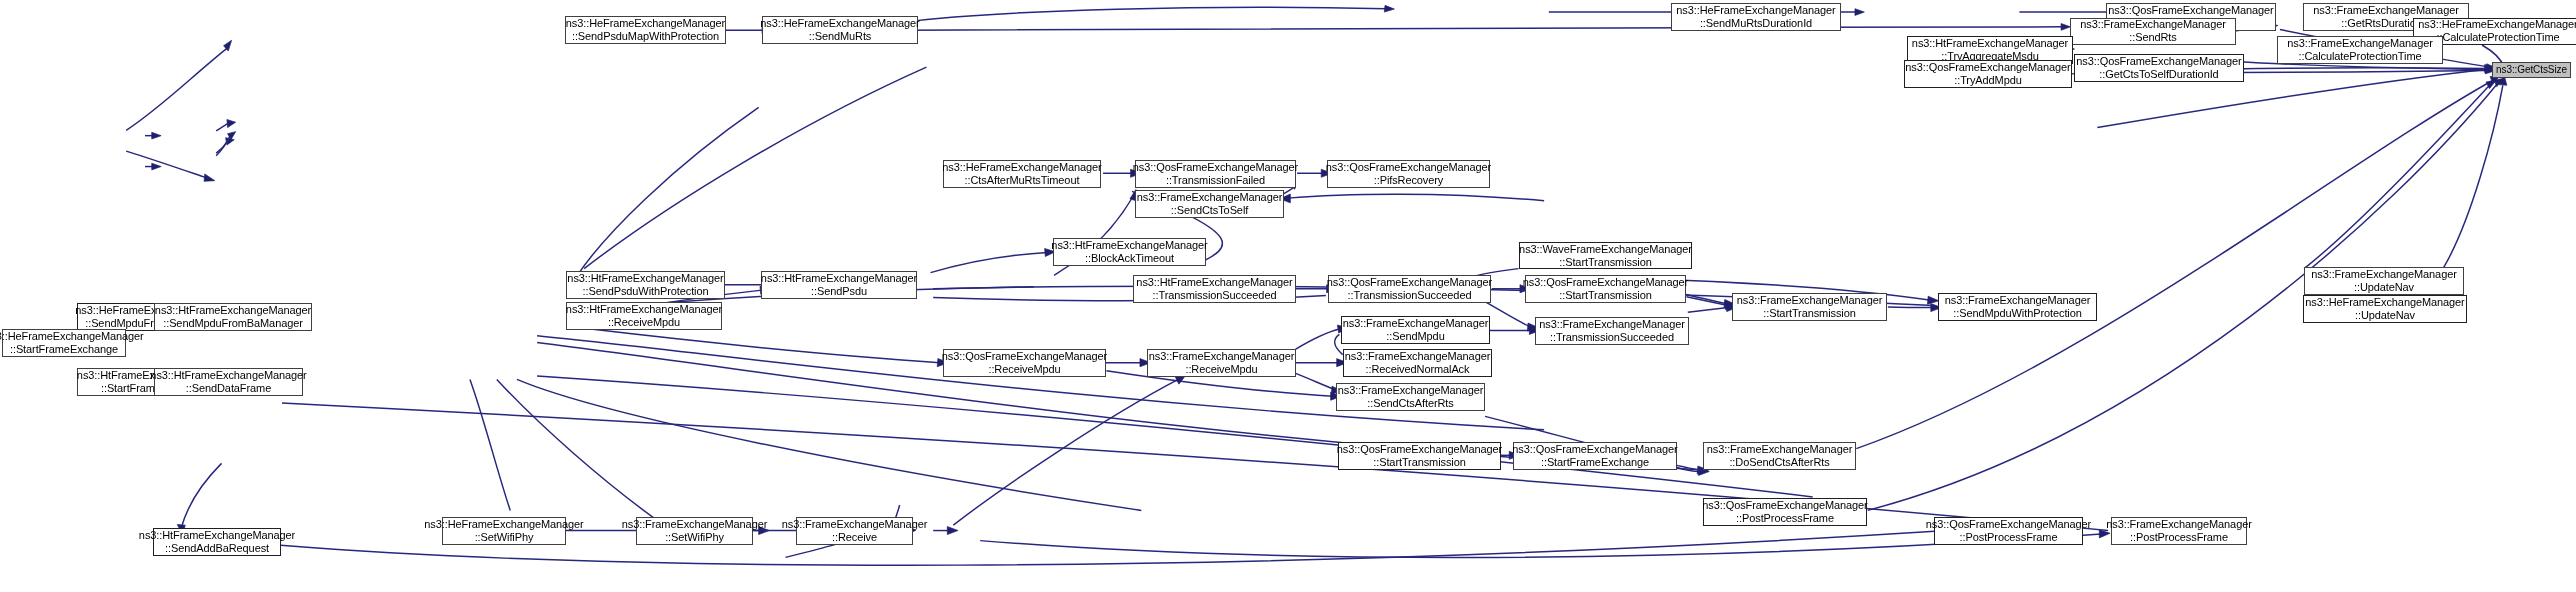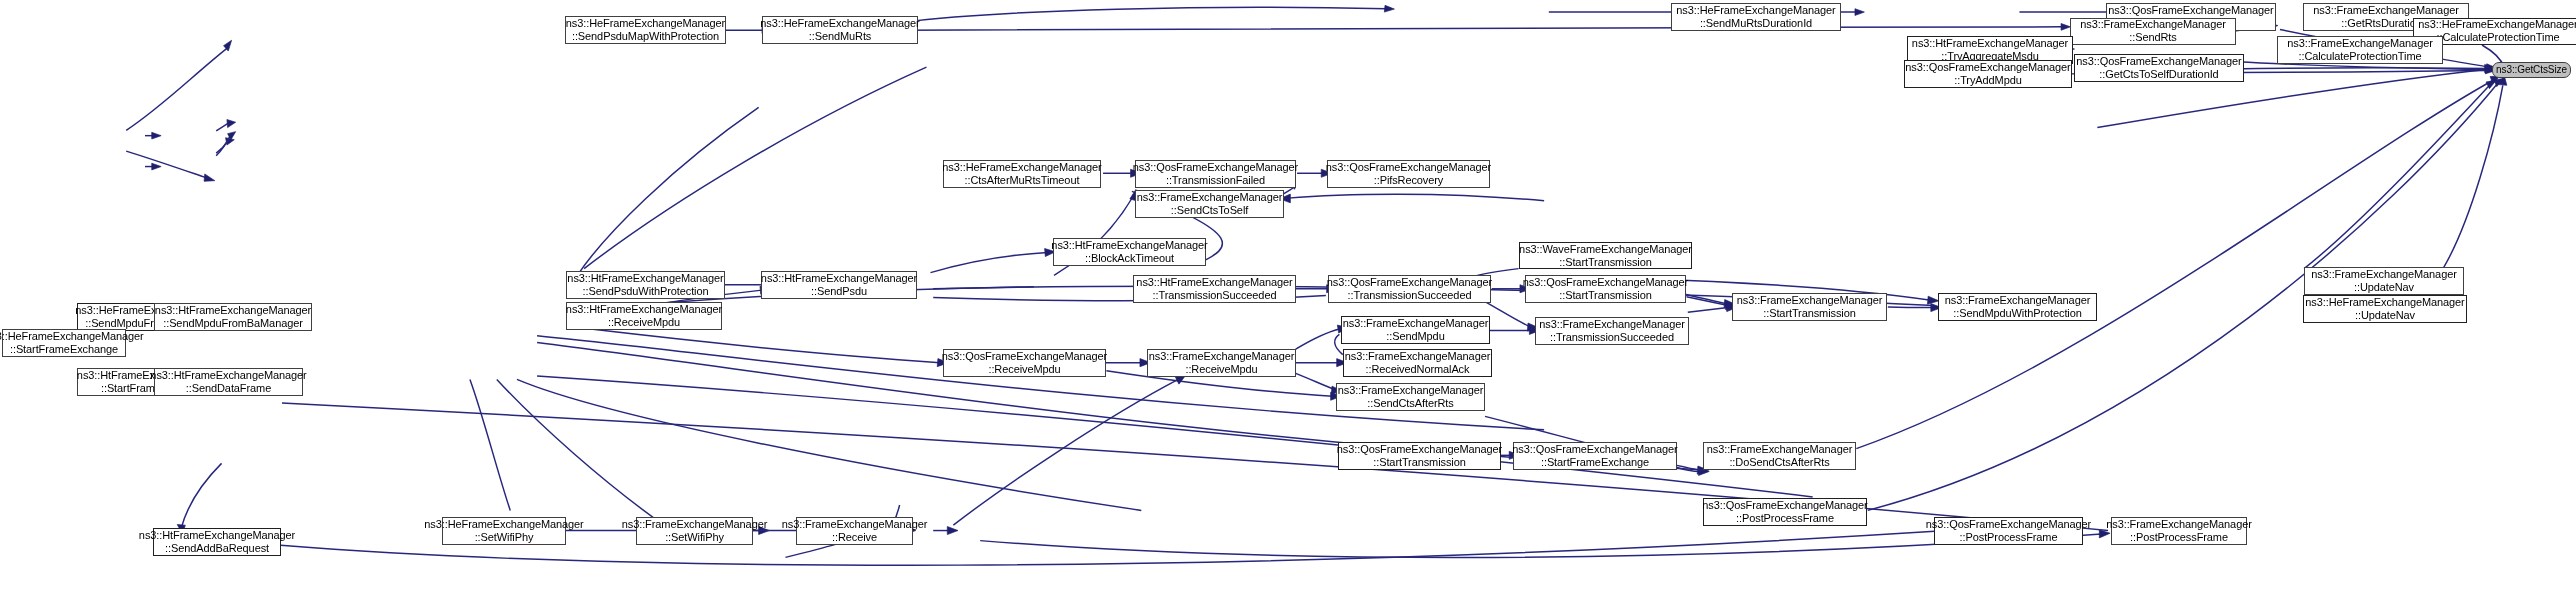--- a/index.html
+++ b/index.html
@@ -277,21 +277,21 @@
   <div class="node thick" style="left:2070px;top:17.5px;width:166px;height:27.5px;"><span>ns3::FrameExchangeManager
 ::SendRts</span></div>
   <div class="node thin" style="left:2413px;top:17.5px;width:170px;height:27.5px;"><span>ns3::HeFrameExchangeManager
 ::CalculateProtectionTime</span></div>
   <div class="node thin" style="left:1907px;top:36px;width:166px;height:27.5px;"><span>ns3::HtFrameExchangeManager
 ::TryAggregateMsdu</span></div>
   <div class="node thick" style="left:2277px;top:36px;width:166px;height:27.5px;"><span>ns3::FrameExchangeManager
 ::CalculateProtectionTime</span></div>
   <div class="node thin" style="left:2074px;top:54px;width:170px;height:27.5px;"><span>ns3::QosFrameExchangeManager
 ::GetCtsToSelfDurationId</span></div>
-  <div class="node target" style="left:2492px;top:62px;width:79px;height:16px;border-radius:7px;"><span>ns3::GetCtsSize</span></div>
+  <div class="node target" style="left:2492px;top:62px;width:79px;height:16px;"><span>ns3::GetCtsSize</span></div>
   <div class="node thick" style="left:943px;top:160px;width:158px;height:27.5px;"><span>ns3::HeFrameExchangeManager
 ::CtsAfterMuRtsTimeout</span></div>
   <div class="node thick" style="left:1135px;top:160px;width:161px;height:27.5px;"><span>ns3::QosFrameExchangeManager
 ::TransmissionFailed</span></div>
   <div class="node thick" style="left:1327px;top:160px;width:163px;height:27.5px;"><span>ns3::QosFrameExchangeManager
 ::PifsRecovery</span></div>
   <div class="node thin" style="left:1904px;top:60px;width:168px;height:27.5px;"><span>ns3::QosFrameExchangeManager
 ::TryAddMpdu</span></div>
   <div class="node thick" style="left:1135px;top:190px;width:149px;height:27.5px;"><span>ns3::FrameExchangeManager
 ::SendCtsToSelf</span></div>

